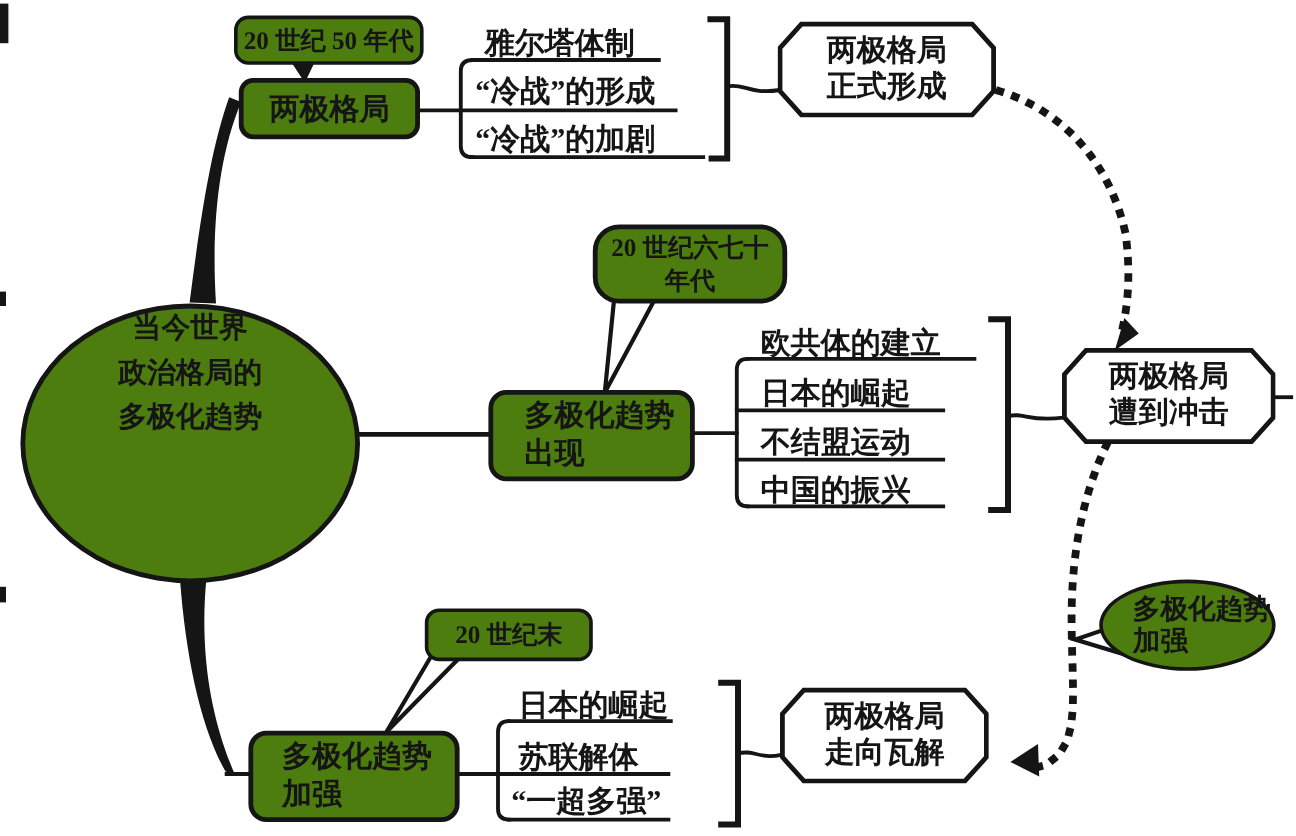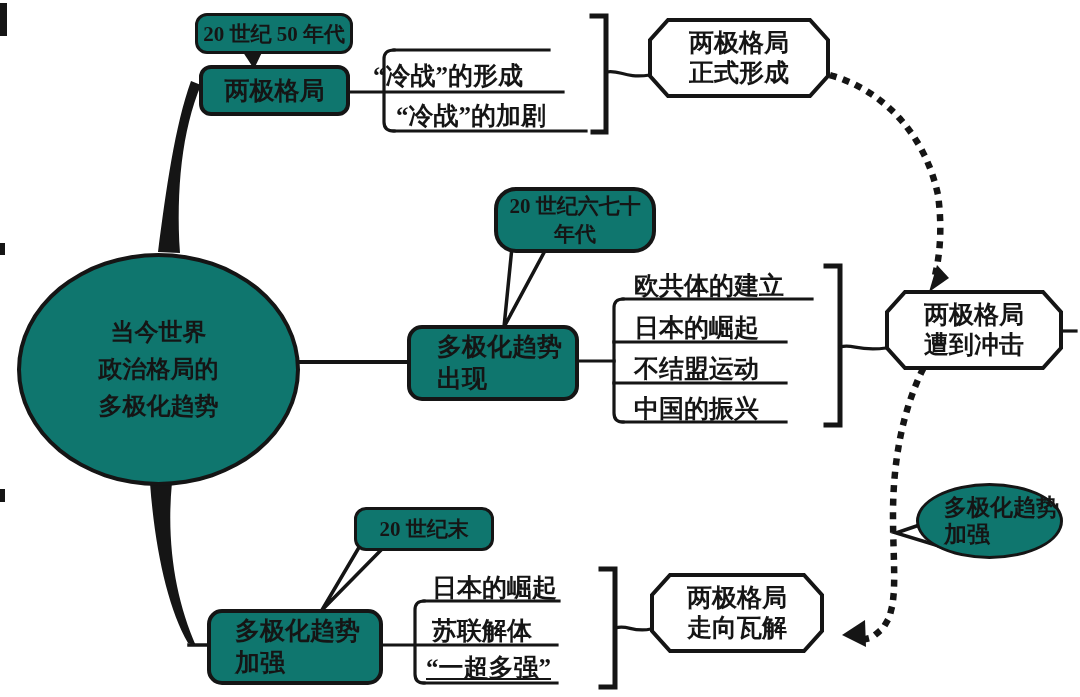--- a/index.html
+++ b/index.html
@@ -2,27 +2,27 @@
 <html><head>
 <meta charset="utf-8">
 <style>
   html,body{margin:0;padding:0;background:#e8e8e8;}
   .canvas{
     position:relative;width:1080px;height:697px;background:#ffffff;
     font-family:"Liberation Serif","DejaVu Serif",serif;
     font-weight:700;color:#151515;overflow:hidden;margin:0 auto;
   }
   .canvas svg.wires{position:absolute;left:0;top:0;z-index:0;}
-  .node{position:absolute;box-sizing:border-box;background:#0f766e;z-index:2;}
+  .node{position:absolute;box-sizing:border-box;background:#4d7c0f;z-index:2;}
   .bordered{border:4px solid #151515;}
   .thin-border{border:3.5px solid #151515;}
   .center-circle{
     left:17px;top:253px;width:283px;height:233px;border-radius:50%;
-    display:flex;flex-direction:column;justify-content:center;align-items:center;
-    font-size:24px;line-height:37px;text-align:center;
+    display:flex;flex-direction:column;align-items:center;
+    font-size:24px;line-height:37px;text-align:center;font-family:Liberation Mono, monospace;
   }
   .bubble{display:flex;flex-direction:column;justify-content:center;align-items:center;text-align:center;}
   .bubble-top{left:195px;top:13px;width:158px;height:41px;border-radius:12px;font-size:21px;}
   .bubble-mid{left:494px;top:187px;width:162px;height:66px;border-radius:22px;font-size:21px;line-height:28px;}
   .bubble-bottom{left:354px;top:507px;width:140px;height:44px;border-radius:12px;font-size:21px;}
   .stage{display:flex;flex-direction:column;justify-content:center;}
   .box-top{left:199px;top:65px;width:151px;height:51px;border-radius:12px;align-items:center;font-size:25px;}
   .box-mid{left:407px;top:325px;width:172px;height:76px;border-radius:15px;font-size:25px;line-height:32px;padding-left:26px;}
   .box-bottom{left:207px;top:609px;width:176px;height:76px;border-radius:15px;font-size:25px;line-height:32px;padding-left:24px;}
   .octagon{position:absolute;z-index:2;}
@@ -34,23 +34,23 @@
   }
   .oct-a{left:648px;top:18px;width:182px;height:80px;}
   .oct-b{left:885px;top:290px;width:178px;height:80px;}
   .oct-c{left:650px;top:573px;width:174px;height:80px;}
   .callout-ellipse{
     left:916px;top:483px;width:147px;height:76px;border-radius:50%;
     font-size:23px;line-height:27px;padding-left:25px;
     display:flex;flex-direction:column;justify-content:center;
   }
   .item{position:absolute;font-size:25px;height:27px;white-space:nowrap;z-index:2;}
-  .it0{left:404px;top:19px;}  .it1{left:373px;top:59px;}  .it2{left:396px;top:99px;}
+  .it0{left:404px;top:19px;}  .it1{left:396px;top:59px;}  .it2{left:396px;top:99px;}
   .im0{left:634px;top:269px;} .im1{left:634px;top:311px;} .im2{left:634px;top:352px;} .im3{left:634px;top:392px;}
-  .ib0{left:432px;top:571px;} .ib1{left:432px;top:614px;} .ib2{left:426px;top:651px;text-decoration:underline;}
+  .ib0{left:432px;top:571px;} .ib1{left:432px;top:614px;} .ib2{left:426px;top:651px;}
 </style>
 </head>
 <body>
 
 <div class="canvas">
 
   <svg class="wires" width="1080" height="697" viewBox="0 0 1080 697">
     <g stroke="#151515" fill="none" stroke-linecap="square">
 
       <path fill="#151515" stroke="none" d="M191,81 C175,125 166,190 158,252 L180,253 C176,190 182,130 201,85 Z"></path>
@@ -111,20 +111,21 @@
     <div>政治格局的</div>
     <div>多极化趋势</div>
   </div>
 
   <div class="node thin-border bubble bubble-top">
     <div>20 世纪 50 年代</div>
   </div>
   <div class="node bordered stage box-top">
     <div>两极格局</div>
   </div>
+  <div class="item it0">雅尔塔体制</div>
   <div class="item it1">“冷战”的形成</div>
   <div class="item it2">“冷战”的加剧</div>
   <div class="octagon oct-a">
     <svg width="182" height="80" viewBox="0 0 182 80">
       <polygon points="20,2 162,2 180,22 180,58 162,78 20,78 2,58 2,22" fill="#ffffff" stroke="#151515" stroke-width="4"></polygon>
     </svg>
     <div class="oct-label">
       <div>两极格局</div>
       <div>正式形成</div>
     </div>

